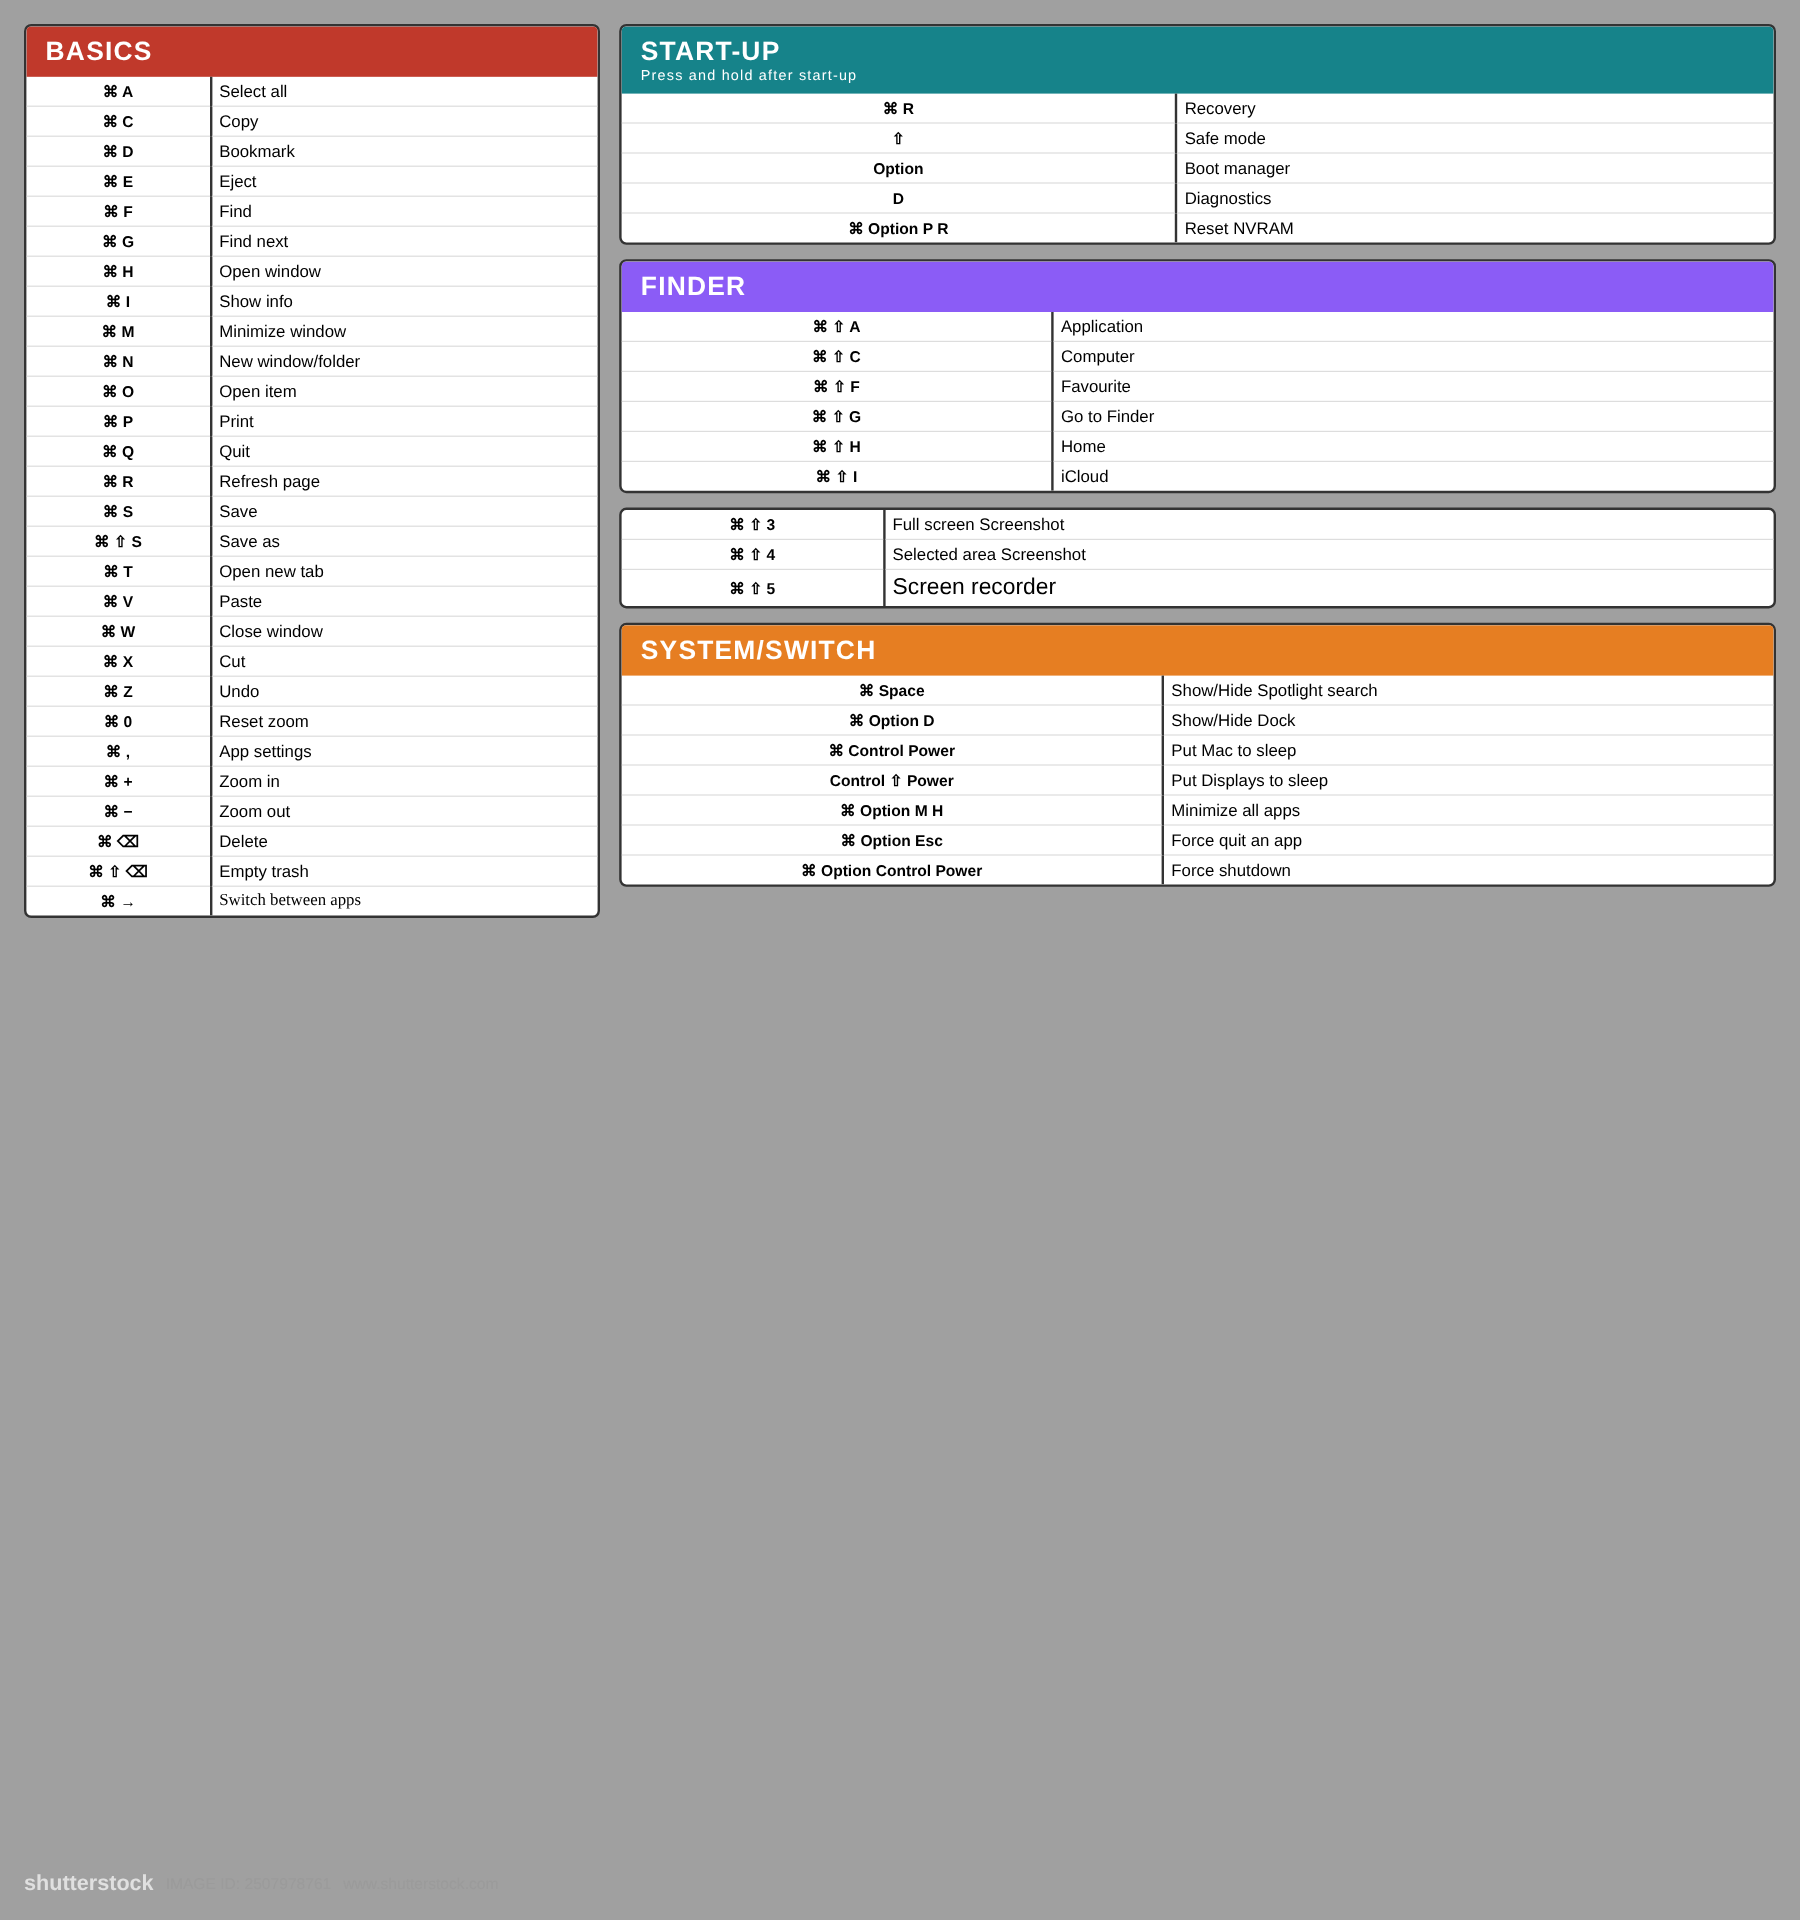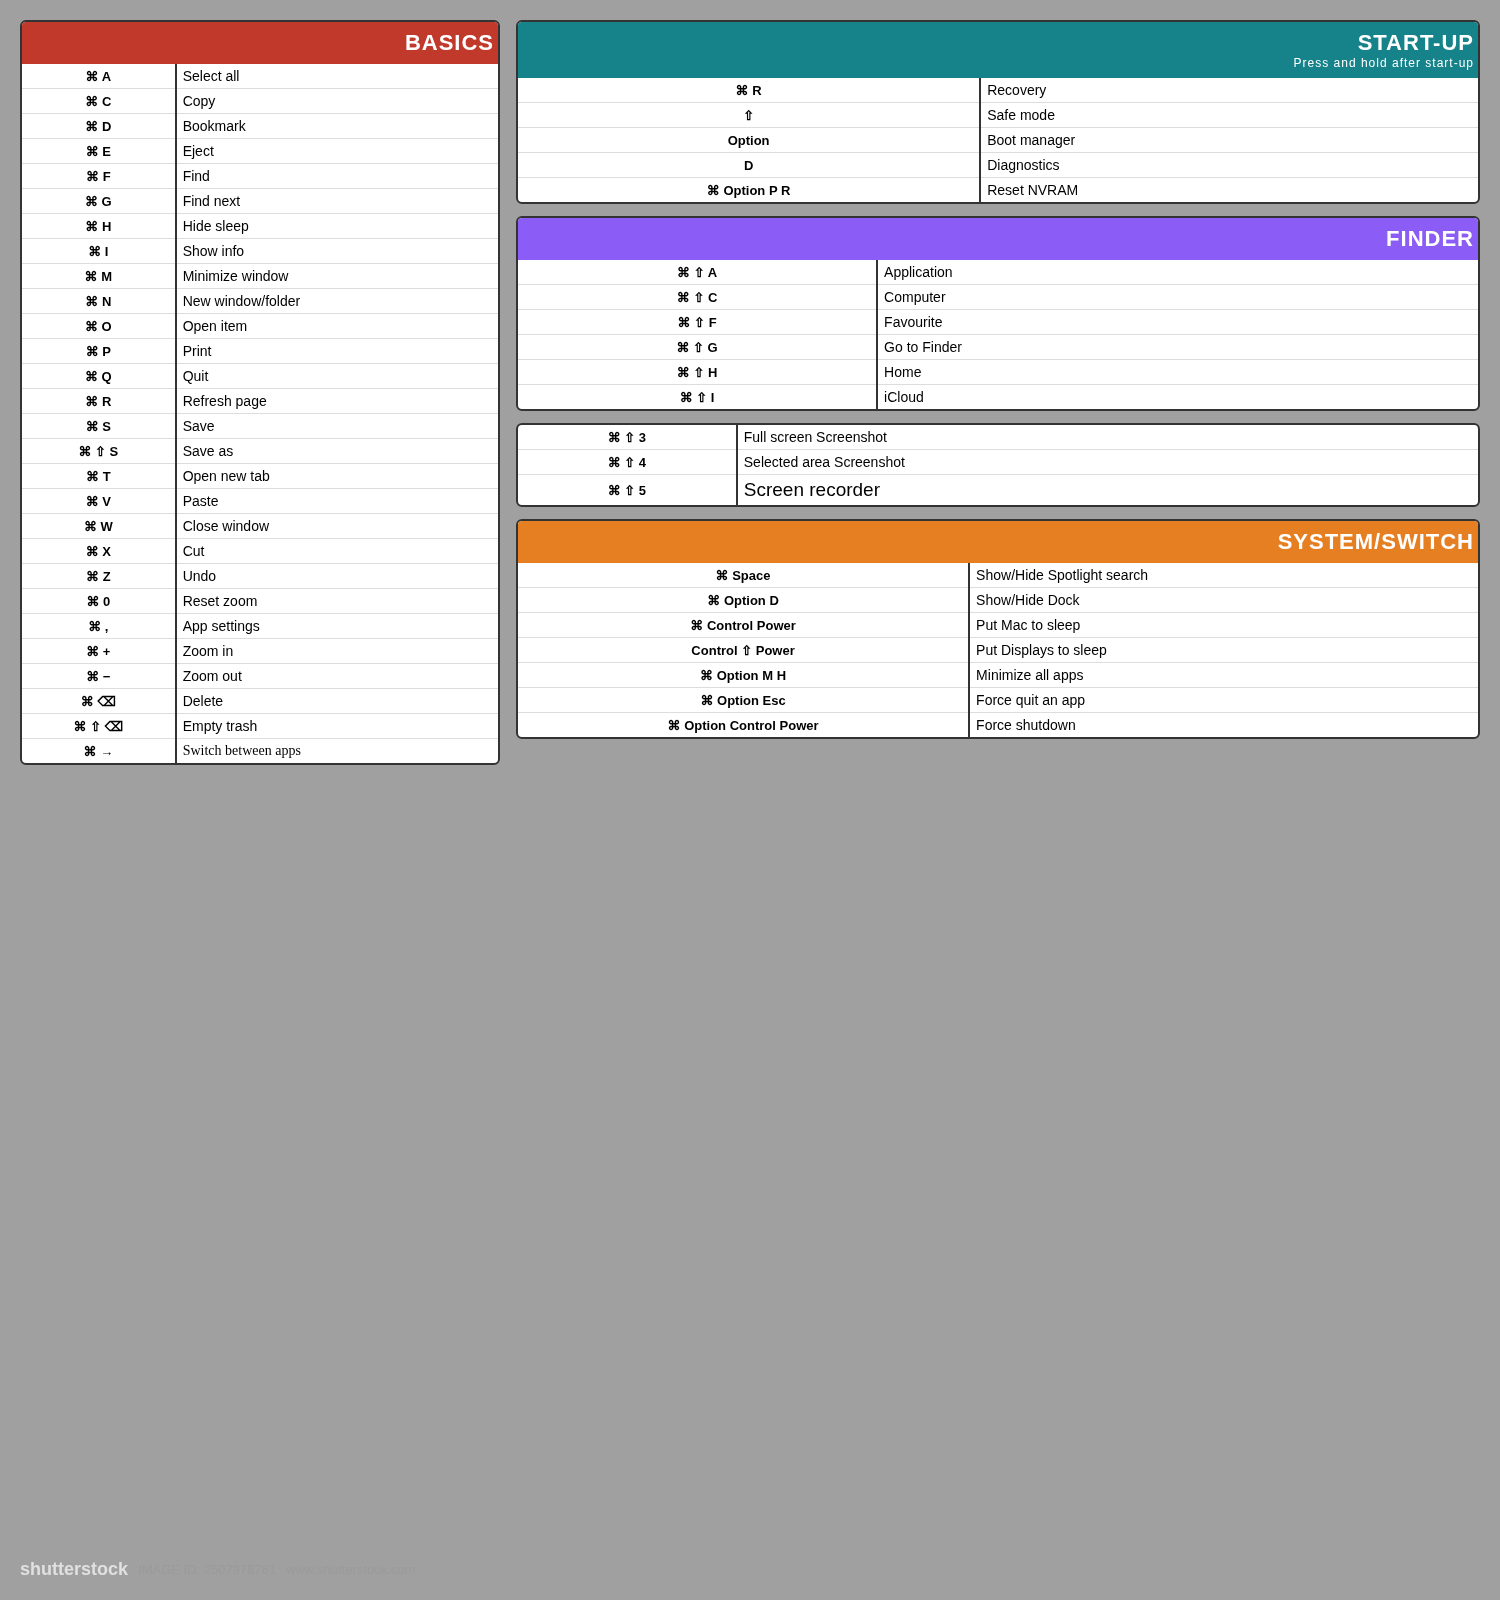--- a/index.html
+++ b/index.html
@@ -22,22 +22,22 @@
       flex-direction: column;
       gap: 12px;
     }
     .left-panel { flex: 0 0 480px; }
     .right-panel { flex: 1; }
 
     .section-header {
       color: white;
       font-weight: 900;
       font-size: 22px;
-      text-align: right;
-      padding: 8px 4px;
+      text-align: left;
+      padding: 8px 16px;
       letter-spacing: 1px;
       border-radius: 4px 4px 0 0;
     }
     .section-subheader {
       font-size: 12px;
       font-weight: normal;
       color: white;
       display: block;
     }
     .header-red { background-color: #c0392b; }
@@ -127,21 +127,21 @@
             <tr>
               <td class="key-cell" style="font-size: 13px;"><span style="font-weight: bold;">⌘</span> <span style="font-weight: bold;">F</span></td>
               <td class="desc-cell" style="font-size: 14px;">Find</td>
             </tr>
             <tr>
               <td class="key-cell" style="font-size: 13px;"><span style="font-weight: bold;">⌘</span> <span style="font-weight: bold;">G</span></td>
               <td class="desc-cell" style="font-size: 14px;">Find next</td>
             </tr>
             <tr>
               <td class="key-cell" style="font-size: 13px;"><span style="font-weight: bold;">⌘</span> <span style="font-weight: bold;">H</span></td>
-              <td class="desc-cell" style="font-size: 14px;">Hide sleep</td>
+              <td class="desc-cell" style="font-size: 14px;">Open window</td>
             </tr>
             <tr>
               <td class="key-cell" style="font-size: 13px;"><span style="font-weight: bold;">⌘</span> <span style="font-weight: bold;">I</span></td>
               <td class="desc-cell" style="font-size: 14px;">Show info</td>
             </tr>
             <tr>
               <td class="key-cell" style="font-size: 13px;"><span style="font-weight: bold;">⌘</span> <span style="font-weight: bold;">M</span></td>
               <td class="desc-cell" style="font-size: 14px;">Minimize window</td>
             </tr>
             <tr>

